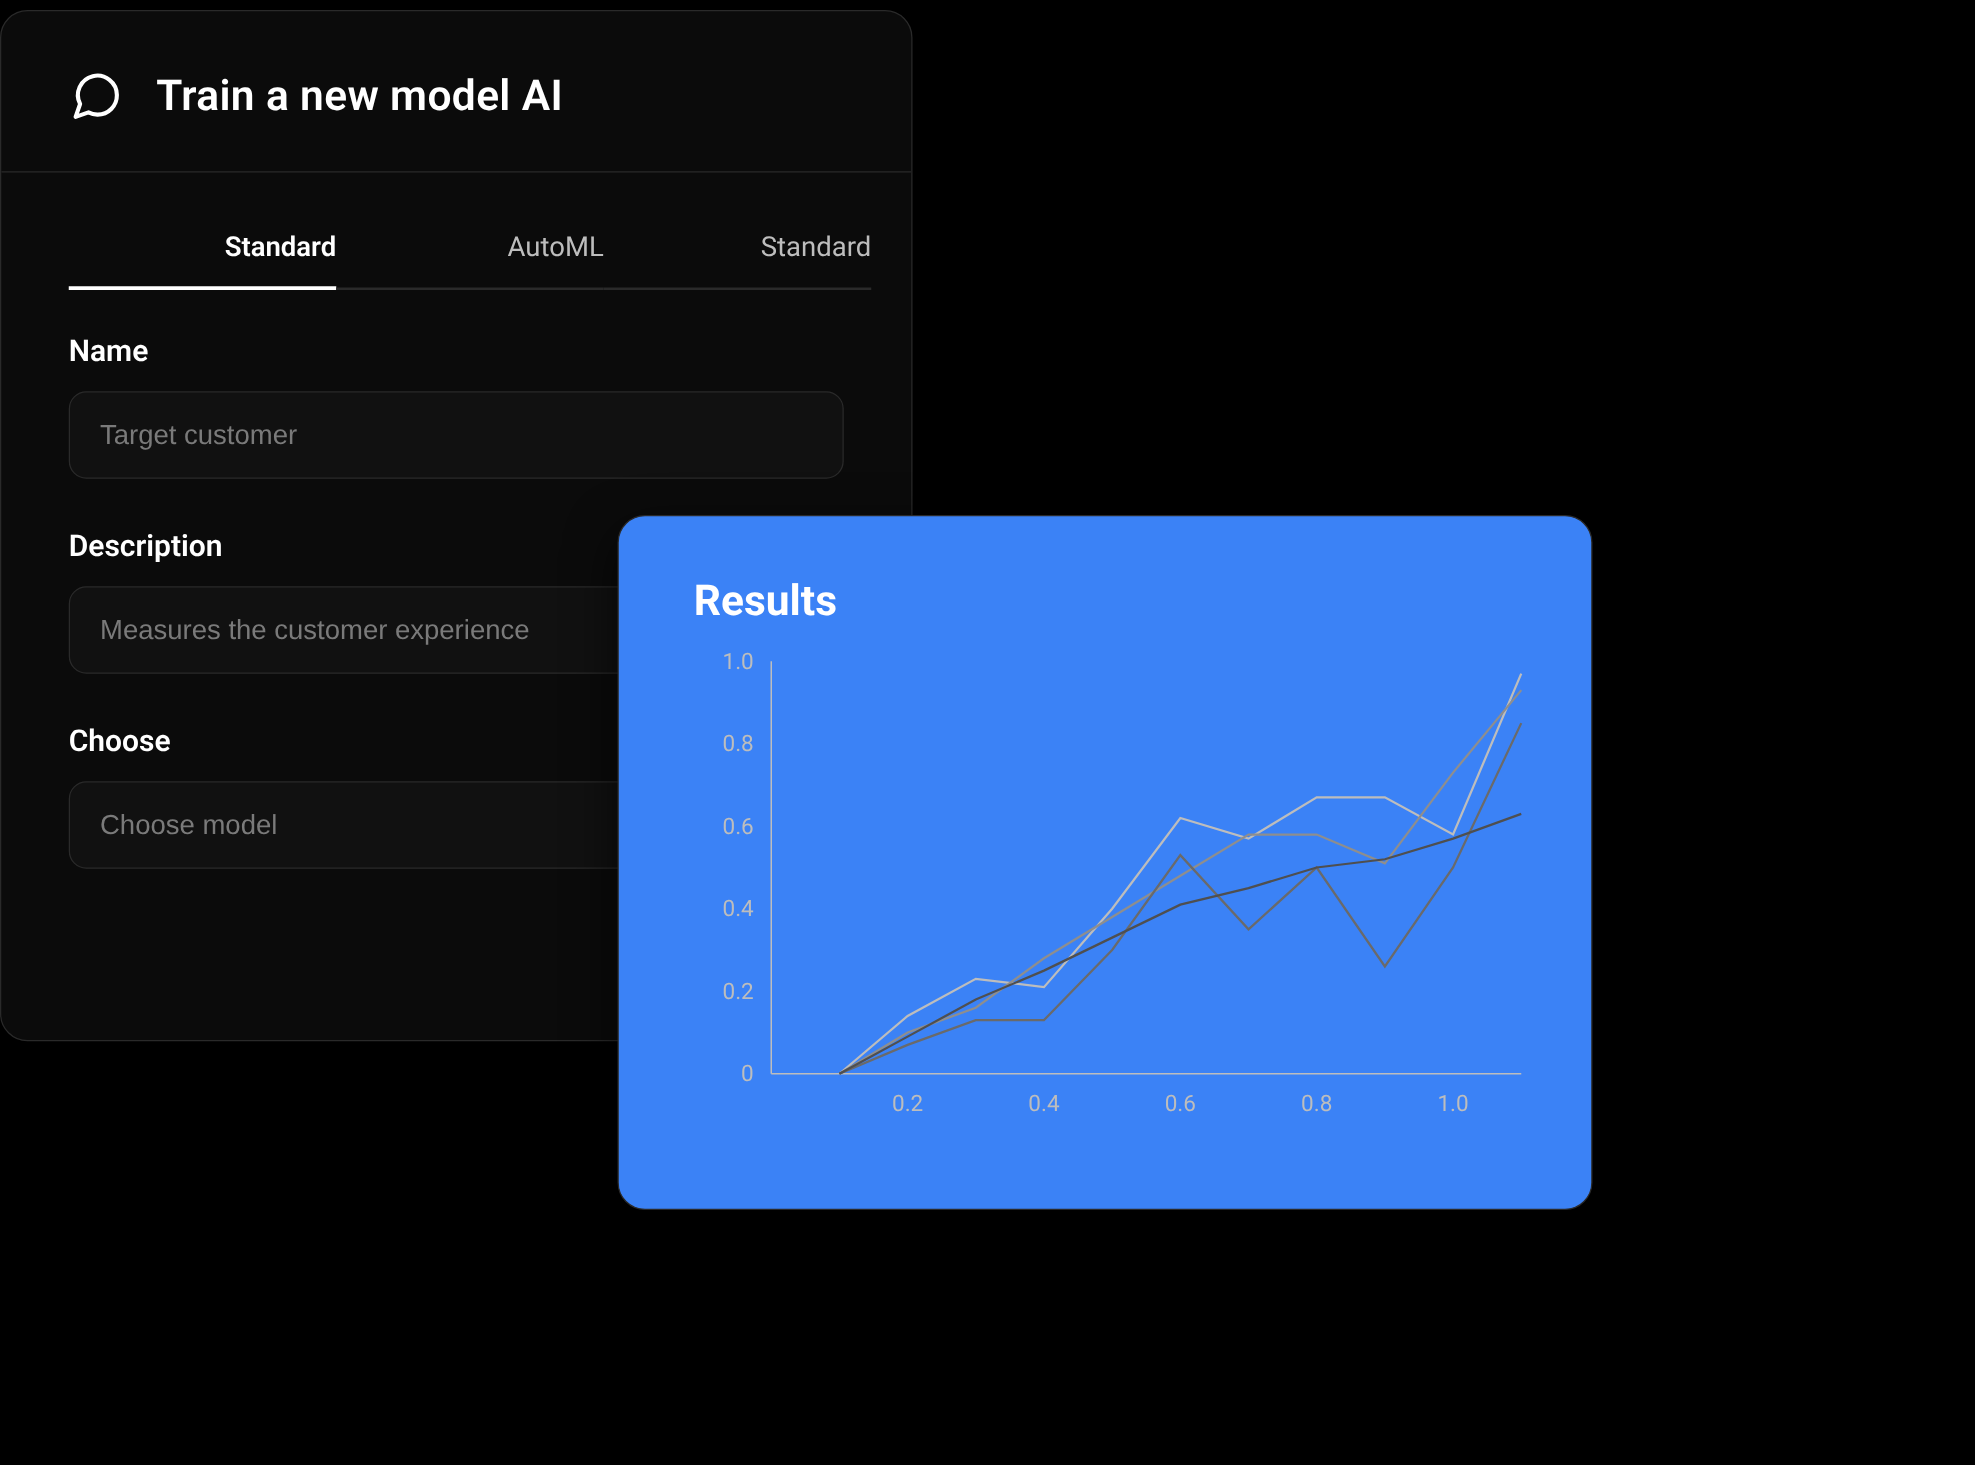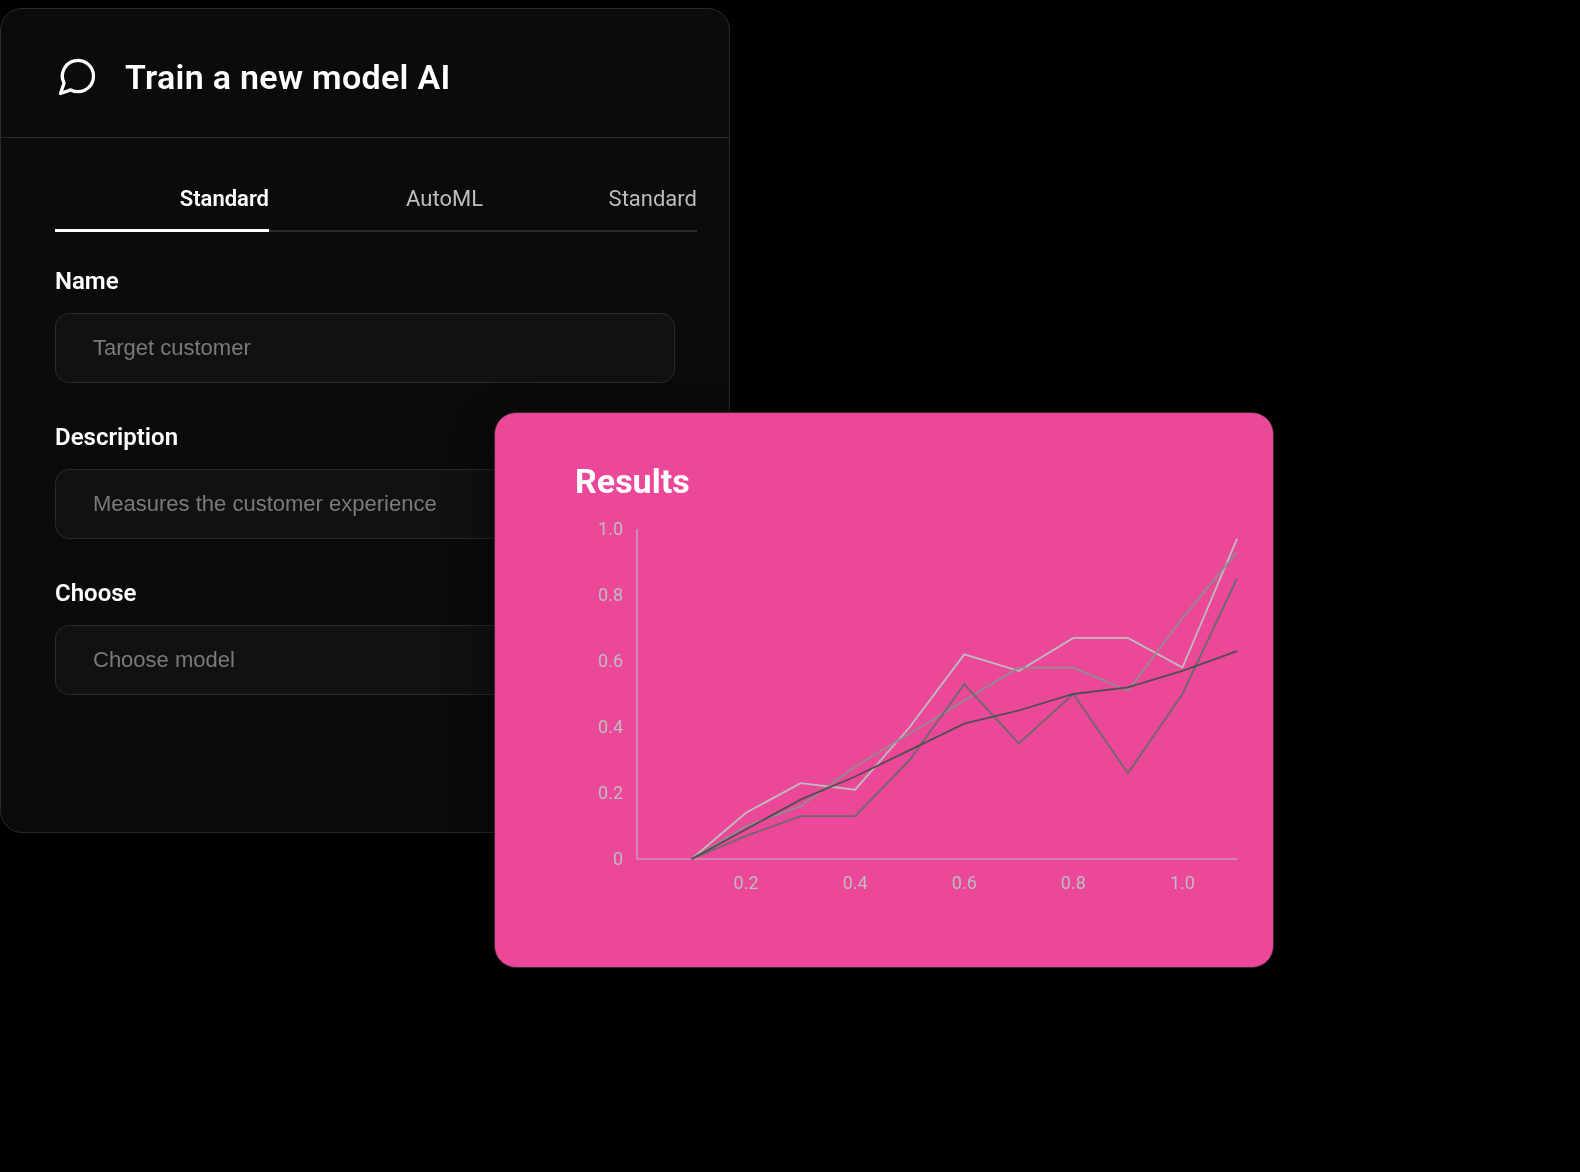--- a/index.html
+++ b/index.html
@@ -68,37 +68,37 @@
     margin-bottom: 18px;
   }
   .text-input {
     width: 100%;
     height: 70px;
     background: #111;
     border: 1px solid #2a2a2a;
     border-radius: 14px;
     color: #bdbdbd;
     font-size: 22px;
-    padding: 0 37px;
+    padding: 0 24px;
     outline: none;
   }
   .text-input::placeholder { color: #7a7a7a; }
 
   
   .results-card {
     position: absolute;
     left: 494px;
     top: 412px;
     width: 780px;
     height: 556px;
-    background: #ec4899;
+    background: #3b82f6;
     border: 1px solid #2a2a2a;
     border-radius: 22px;
     box-shadow: 0 14px 40px rgba(0,0,0,0.7);
-    padding: 48px 52px 24px 80px;
+    padding: 48px 52px 24px 60px;
   }
   .results-title {
     font-size: 34px;
     font-weight: 700;
     margin-bottom: 18px;
   }
   .chart-wrap {
     position: relative;
     width: 680px;
     height: 370px;

